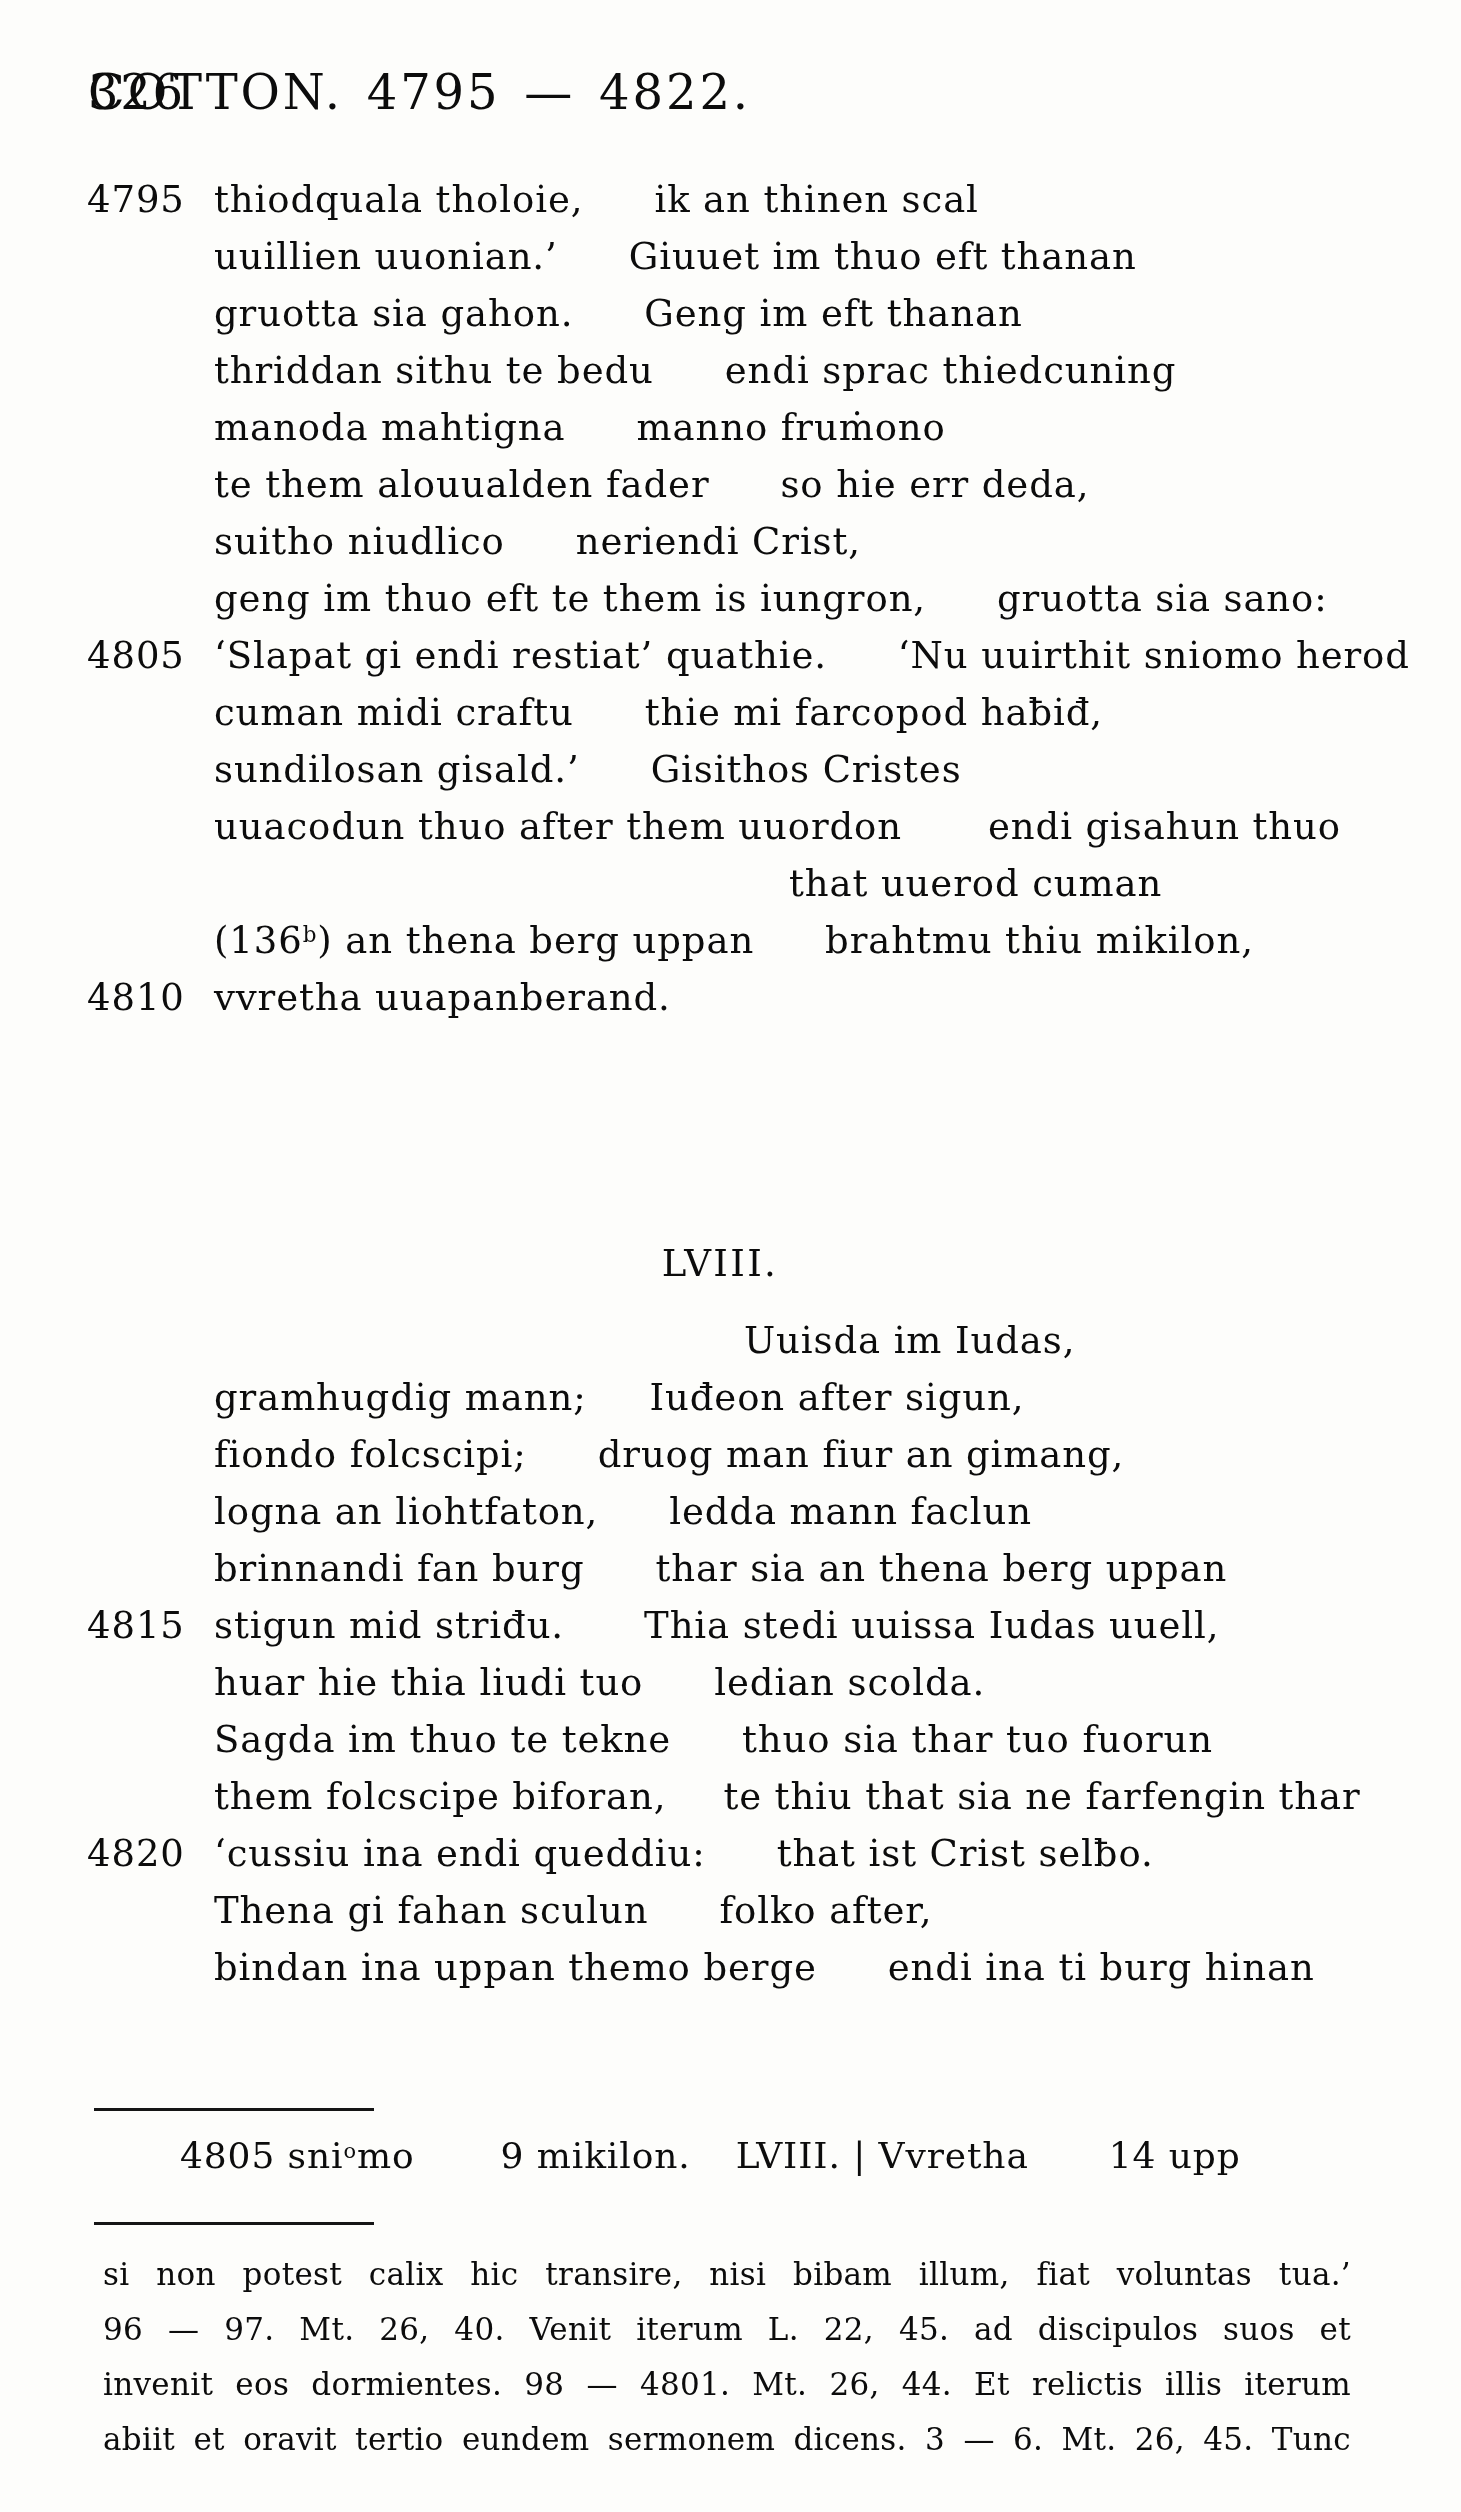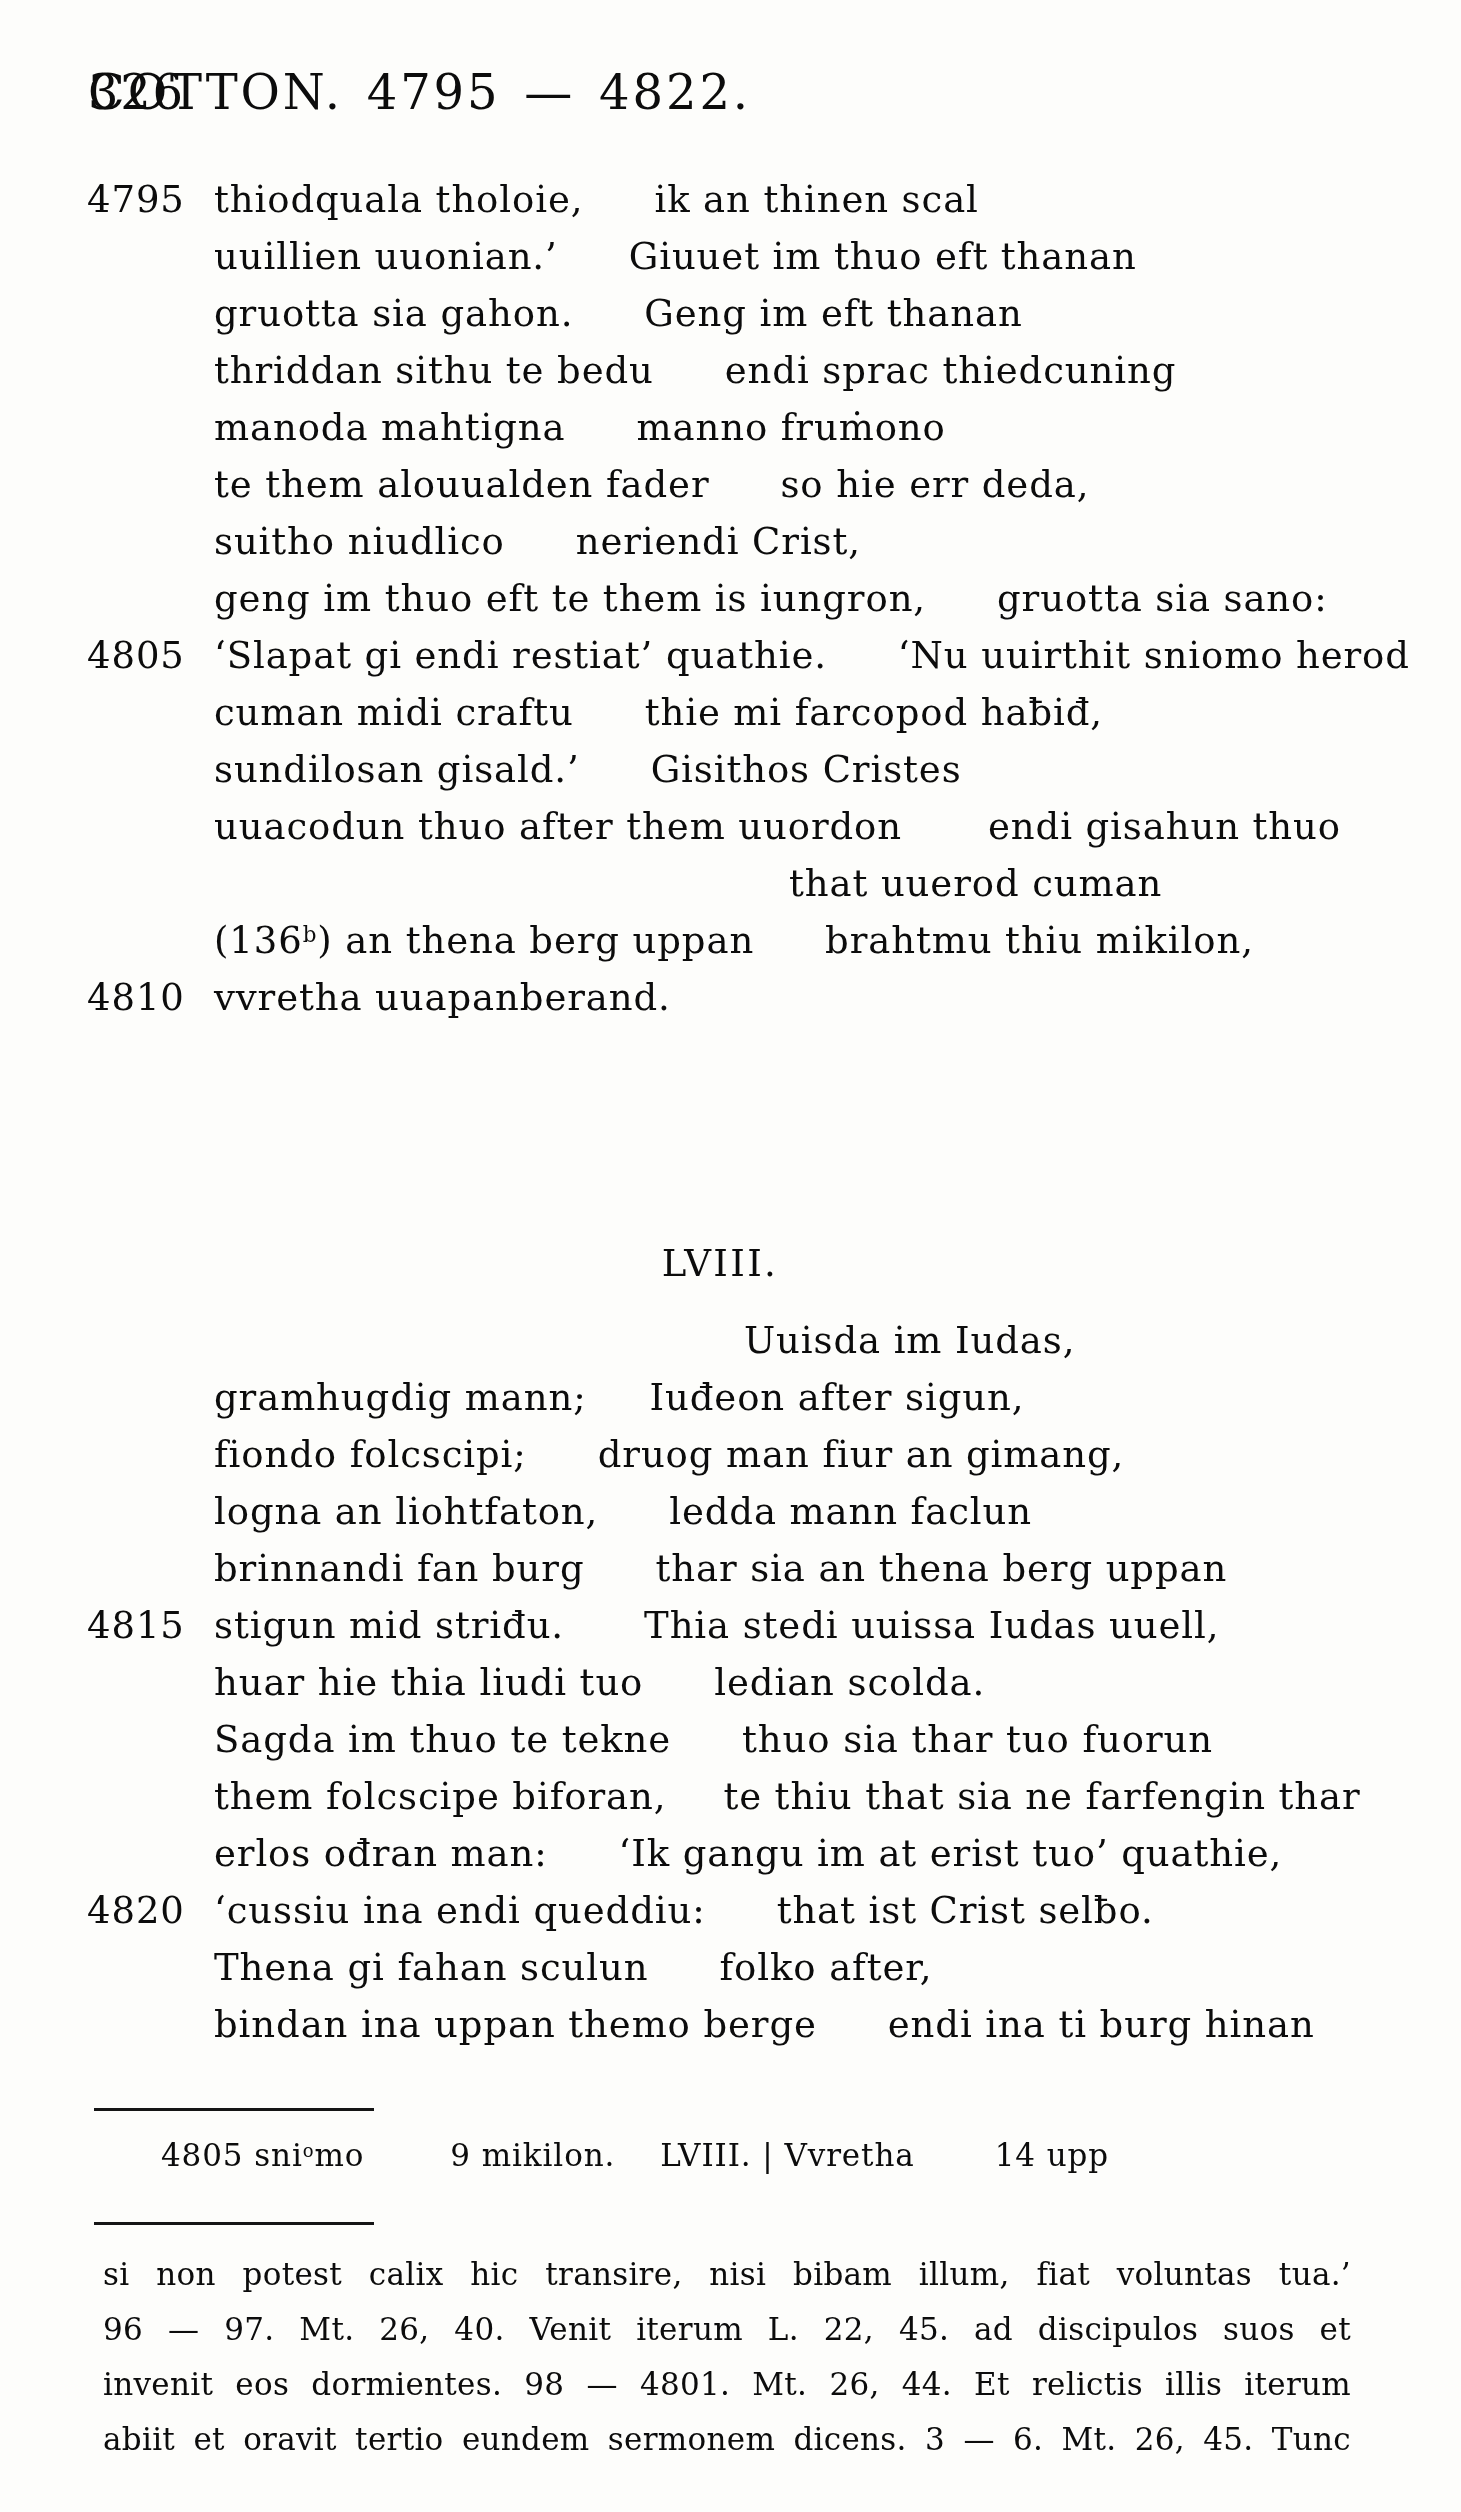--- a/index.html
+++ b/index.html
@@ -31,22 +31,22 @@
   .sheading{
     width:1266px;height:64px;line-height:64px;margin-bottom:16px;
     text-align:center;font-size:37px;letter-spacing:2.3px;
   }
   
   .rule{position:absolute;height:2.9px;background:#151515;}
   #rule1{left:94px;top:2108px;width:280px;}
   #rule2{left:94px;top:2222px;width:280px;}
   
   #apparatus{
-    position:absolute;left:161px;top:2127px;height:57px;line-height:57px;
-    font-size:31px;letter-spacing:0.9px;white-space:nowrap;
+    position:absolute;left:180px;top:2127px;height:57px;line-height:57px;
+    font-size:36px;letter-spacing:0.9px;white-space:nowrap;
   }
   .app-entry{display:inline-block;}
   .app-entry:nth-child(1){margin-right:86px;}
   .app-entry:nth-child(2){margin-right:45px;}
   .app-entry:nth-child(3){margin-right:80px;}
   
   #footnotes{
     position:absolute;left:103px;top:2247px;width:1248px;
     font-size:31px;line-height:55px;letter-spacing:0.3px;
   }
@@ -85,21 +85,20 @@
     <div id="section-lines">
         <div class="vline" style="padding-left: 657px;"><span class="">Uuisda im Iudas,</span></div>
         <div class="vline"><span class="lnum"></span><span class="">gramhugdig mann;</span><span class="cgap" style="width: 63px;"></span><span class="">Iu</span><span class="it ">đ</span><span class="">eon after sigun,</span></div>
         <div class="vline"><span class="lnum"></span><span class="">fiondo folcscipi;</span><span class="cgap" style="width: 71px;"></span><span class="">druog man fiur an gimang,</span></div>
         <div class="vline"><span class="lnum"></span><span class="">logna an liohtfaton,</span><span class="cgap" style="width: 71px;"></span><span class="">ledda mann faclun</span></div>
         <div class="vline"><span class="lnum"></span><span class="">brinnandi fan burg</span><span class="cgap" style="width: 71px;"></span><span class="">thar sia an thena berg upp</span><span class="it ">an</span></div>
         <div class="vline"><span class="lnum">4815</span><span class="">stigun mid stri</span><span class="it ">đ</span><span class="">u.</span><span class="cgap" style="width: 80px;"></span><span class="">Thia stedi uuissa Iudas uuell,</span></div>
         <div class="vline"><span class="lnum"></span><span class="">huar hie thia liudi tuo</span><span class="cgap" style="width: 71px;"></span><span class="">ledian scolda.</span></div>
         <div class="vline"><span class="lnum"></span><span class="">Sagda im thuo te tekne</span><span class="cgap" style="width: 71px;"></span><span class="">thuo sia thar tuo fuorun</span></div>
         <div class="vline"><span class="lnum"></span><span class="">them folcscipe biforan,</span><span class="cgap" style="width: 57px;"></span><span class="">te thiu that sia ne farfengin thar</span></div>
-        <div class="vline"><span class="lnum"></span><span class="">erlos o</span><span class="it ">đ</span><span class="">ran man:</span><span class="cgap" style="width: 71px;"></span><span class="">‘Ik gangu im at erist tuo’ quathie,</span></div>
         <div class="vline"><span class="lnum">4820</span><span class="">‘cussiu ina endi queddiu:</span><span class="cgap" style="width: 71px;"></span><span class="">that ist Crist selƀo.</span></div>
         <div class="vline"><span class="lnum"></span><span class="">Thena gi fahan sculun</span><span class="cgap" style="width: 71px;"></span><span class="">folko after,</span></div>
         <div class="vline"><span class="lnum"></span><span class="">bindan </span><span class="it ">ina</span><span class=""> uppan themo berge</span><span class="cgap" style="width: 71px;"></span><span class="">endi </span><span class="it ">ina</span><span class=""> ti burg hinan</span></div>
       </div>
   </div>
 
   <div id="rule1" class="rule"></div>
   <div id="apparatus"><span class="app-entry"><span class="">4805 sni</span><span class="sup">o</span><span class="">mo</span></span><span class="app-entry"><span class="">9 mikilon.</span></span><span class="app-entry"><span class="">LVIII. | Vvretha</span></span><span class="app-entry"><span class="">14 upp</span></span></div>
   <div id="rule2" class="rule"></div>
 

